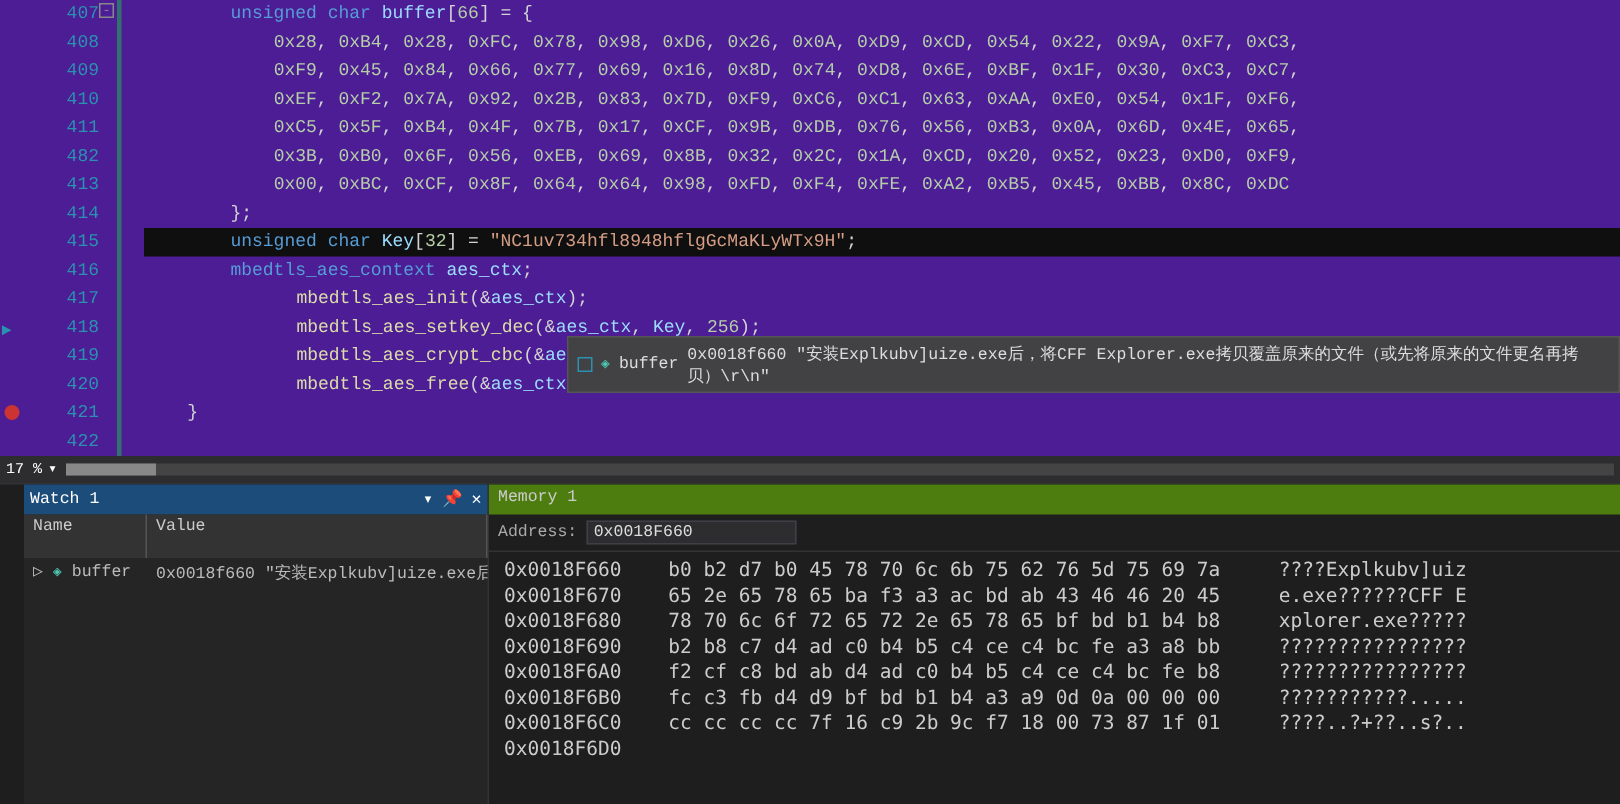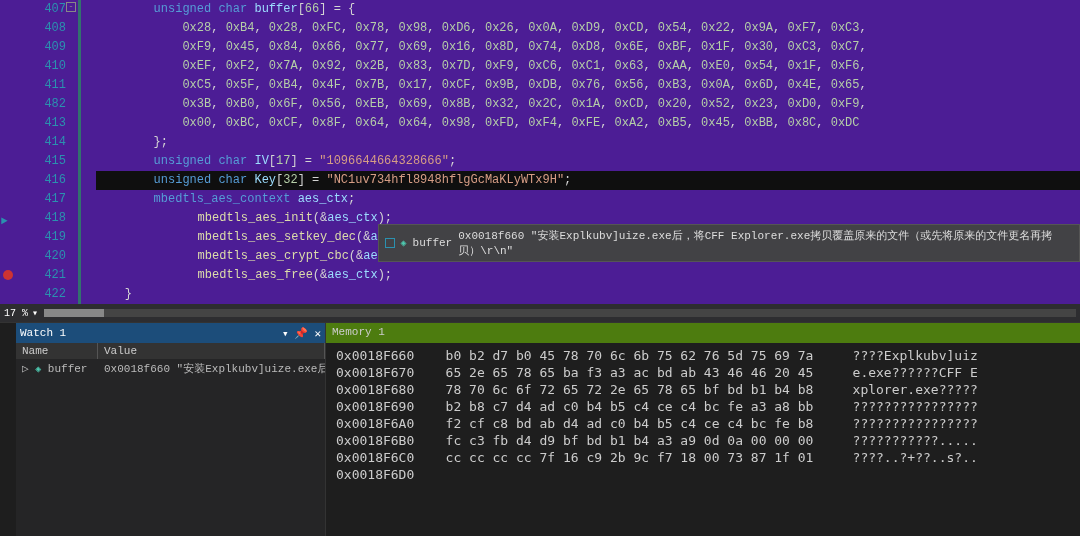--- a/index.html
+++ b/index.html
@@ -20,21 +20,21 @@
   .num { color: #b5cea8; }
   .mac { color: #c586c0; }
   .cur-line { background: #0f0f0f; }
   .zoom-bar { height: 18px; background: #2d2d30; color:#fff; font-size:10px; padding: 2px 4px; display:flex; align-items:center; }
   .zoom-track { flex:1; height:8px; background:#444; margin-left:6px; position:relative; }
   .zoom-thumb { position:absolute; left:0; top:0; height:8px; width:60px; background:#888; }
   .lower { flex:1; display:flex; border-top:1px solid #333; }
   .watch-panel { width: 310px; background:#252526; border-right:1px solid #333; display:flex; flex-direction:column;margin-left:16px; }
   .panel-titlebar { background:#1c4d7a; color:#fff; height:20px; display:flex; align-items:center; padding: 0 4px; font-size:11px; justify-content: space-between; }
   .panel-titlebar .icons { display:flex; gap:6px; }
-  .watch-header { display:flex; background:#333; color:#ccc; font-size:11px; height:16px; }
+  .watch-header { display:flex; background:#333; color:#ccc; font-size:11px; height:29px; }
   .watch-header > div { padding:2px 6px; border-right:1px solid #555; }
   .watch-row { display:flex; font-size:11px; height:18px; align-items:center; color:#bbb; }
   .watch-row > div { padding:1px 6px; overflow:hidden; white-space:nowrap; }
   .col-name { width:82px; }
   .col-val { flex:1; }
   .memory-panel { flex:1; background:#1e1e1e; display:flex; flex-direction:column; }
   .mem-title { background:#4d7c0f; color:#ccc; height:20px; padding:3px 6px; font-size:11px; }
   .mem-addr { display:flex; align-items:center; padding:4px 6px; gap:6px; font-size:11px; color:#aaa; border-bottom:1px solid #333; }
   .mem-addr input { background:#2d2d30; border:1px solid #3f3f46; color:#ddd; padding:1px 4px; font-family:inherit; font-size:11px; width:140px; }
   .mem-rows { padding:4px 10px; font-size:13px; line-height:17px; color:#ccc; white-space:pre; font-family: Consolas, monospace; }
@@ -68,21 +68,20 @@
     </div>
   <div class="code" id="code">
       <div class="line">        <span class="kw">unsigned</span> <span class="kw">char</span> <span class="id">buffer</span>[<span class="num">66</span>] = {</div>
       <div class="line">            <span class="num">0x28</span>, <span class="num">0xB4</span>, <span class="num">0x28</span>, <span class="num">0xFC</span>, <span class="num">0x78</span>, <span class="num">0x98</span>, <span class="num">0xD6</span>, <span class="num">0x26</span>, <span class="num">0x0A</span>, <span class="num">0xD9</span>, <span class="num">0xCD</span>, <span class="num">0x54</span>, <span class="num">0x22</span>, <span class="num">0x9A</span>, <span class="num">0xF7</span>, <span class="num">0xC3</span>,</div>
       <div class="line">            <span class="num">0xF9</span>, <span class="num">0x45</span>, <span class="num">0x84</span>, <span class="num">0x66</span>, <span class="num">0x77</span>, <span class="num">0x69</span>, <span class="num">0x16</span>, <span class="num">0x8D</span>, <span class="num">0x74</span>, <span class="num">0xD8</span>, <span class="num">0x6E</span>, <span class="num">0xBF</span>, <span class="num">0x1F</span>, <span class="num">0x30</span>, <span class="num">0xC3</span>, <span class="num">0xC7</span>,</div>
       <div class="line">            <span class="num">0xEF</span>, <span class="num">0xF2</span>, <span class="num">0x7A</span>, <span class="num">0x92</span>, <span class="num">0x2B</span>, <span class="num">0x83</span>, <span class="num">0x7D</span>, <span class="num">0xF9</span>, <span class="num">0xC6</span>, <span class="num">0xC1</span>, <span class="num">0x63</span>, <span class="num">0xAA</span>, <span class="num">0xE0</span>, <span class="num">0x54</span>, <span class="num">0x1F</span>, <span class="num">0xF6</span>,</div>
       <div class="line">            <span class="num">0xC5</span>, <span class="num">0x5F</span>, <span class="num">0xB4</span>, <span class="num">0x4F</span>, <span class="num">0x7B</span>, <span class="num">0x17</span>, <span class="num">0xCF</span>, <span class="num">0x9B</span>, <span class="num">0xDB</span>, <span class="num">0x76</span>, <span class="num">0x56</span>, <span class="num">0xB3</span>, <span class="num">0x0A</span>, <span class="num">0x6D</span>, <span class="num">0x4E</span>, <span class="num">0x65</span>,</div>
       <div class="line">            <span class="num">0x3B</span>, <span class="num">0xB0</span>, <span class="num">0x6F</span>, <span class="num">0x56</span>, <span class="num">0xEB</span>, <span class="num">0x69</span>, <span class="num">0x8B</span>, <span class="num">0x32</span>, <span class="num">0x2C</span>, <span class="num">0x1A</span>, <span class="num">0xCD</span>, <span class="num">0x20</span>, <span class="num">0x52</span>, <span class="num">0x23</span>, <span class="num">0xD0</span>, <span class="num">0xF9</span>,</div>
       <div class="line">            <span class="num">0x00</span>, <span class="num">0xBC</span>, <span class="num">0xCF</span>, <span class="num">0x8F</span>, <span class="num">0x64</span>, <span class="num">0x64</span>, <span class="num">0x98</span>, <span class="num">0xFD</span>, <span class="num">0xF4</span>, <span class="num">0xFE</span>, <span class="num">0xA2</span>, <span class="num">0xB5</span>, <span class="num">0x45</span>, <span class="num">0xBB</span>, <span class="num">0x8C</span>, <span class="num">0xDC</span></div>
       <div class="line">        };</div>
-      <div class="line">        <span class="kw">unsigned</span> <span class="kw">char</span> <span class="id">IV</span>[<span class="num">17</span>] = <span class="str">"1096644664328666"</span>;</div>
       <div class="line cur-line">        <span class="kw">unsigned</span> <span class="kw">char</span> <span class="id">Key</span>[<span class="num">32</span>] = <span class="str">"NC1uv734hfl8948hflgGcMaKLyWTx9H"</span>;</div>
       <div class="line">        <span class="ty">mbedtls_aes_context</span> <span class="id">aes_ctx</span>;</div>
       <div class="line">        <span class="fn">mbedtls_aes_init</span>(&amp;<span class="id">aes_ctx</span>);</div>
       <div class="line">        <span class="fn">mbedtls_aes_setkey_dec</span>(&amp;<span class="id">aes_ctx</span>, <span class="id">Key</span>, <span class="num">256</span>);</div>
       <div class="line">        <span class="fn">mbedtls_aes_crypt_cbc</span>(&amp;<span class="id">aes_ctx</span>, <span class="mac">MBEDTLS_AES_DECRYPT</span>, <span class="kw">sizeof</span>(<span class="id">buffer</span>), <span class="id">IV</span>, <span class="id">buffer</span>, <span class="id">buffer</span>);</div>
       <div class="line">        <span class="fn">mbedtls_aes_free</span>(&amp;<span class="id">aes_ctx</span>);</div>
       <div class="line">    }</div>
     </div>
   <div class="tooltip">
     <span class="sq"></span>
@@ -120,20 +119,24 @@
           <div class="col-val">0x0018f660 "安装Explkubv]uize.exe后，书</div>
         </div>
         <div class="watch-row">
           <div class="col-name"></div>
           <div class="col-val"></div>
         </div>
       </div>
   </div>
   <div class="memory-panel">
     <div class="mem-title">Memory 1</div>
+    <div class="mem-addr">
+      <span>Address:</span>
+      <input value="0x0018F660" style="">
+    </div>
     <div class="mem-rows" id="mem-rows">0x0018F660    b0 b2 d7 b0 45 78 70 6c 6b 75 62 76 5d 75 69 7a     ????Explkubv]uiz
 0x0018F670    65 2e 65 78 65 ba f3 a3 ac bd ab 43 46 46 20 45     e.exe??????CFF E
 0x0018F680    78 70 6c 6f 72 65 72 2e 65 78 65 bf bd b1 b4 b8     xplorer.exe?????
 0x0018F690    b2 b8 c7 d4 ad c0 b4 b5 c4 ce c4 bc fe a3 a8 bb     ????????????????
 0x0018F6A0    f2 cf c8 bd ab d4 ad c0 b4 b5 c4 ce c4 bc fe b8     ????????????????
 0x0018F6B0    fc c3 fb d4 d9 bf bd b1 b4 a3 a9 0d 0a 00 00 00     ???????????.....
 0x0018F6C0    cc cc cc cc 7f 16 c9 2b 9c f7 18 00 73 87 1f 01     ????..?+??..s?..
 0x0018F6D0                                                        </div>
   </div>
 </div>

